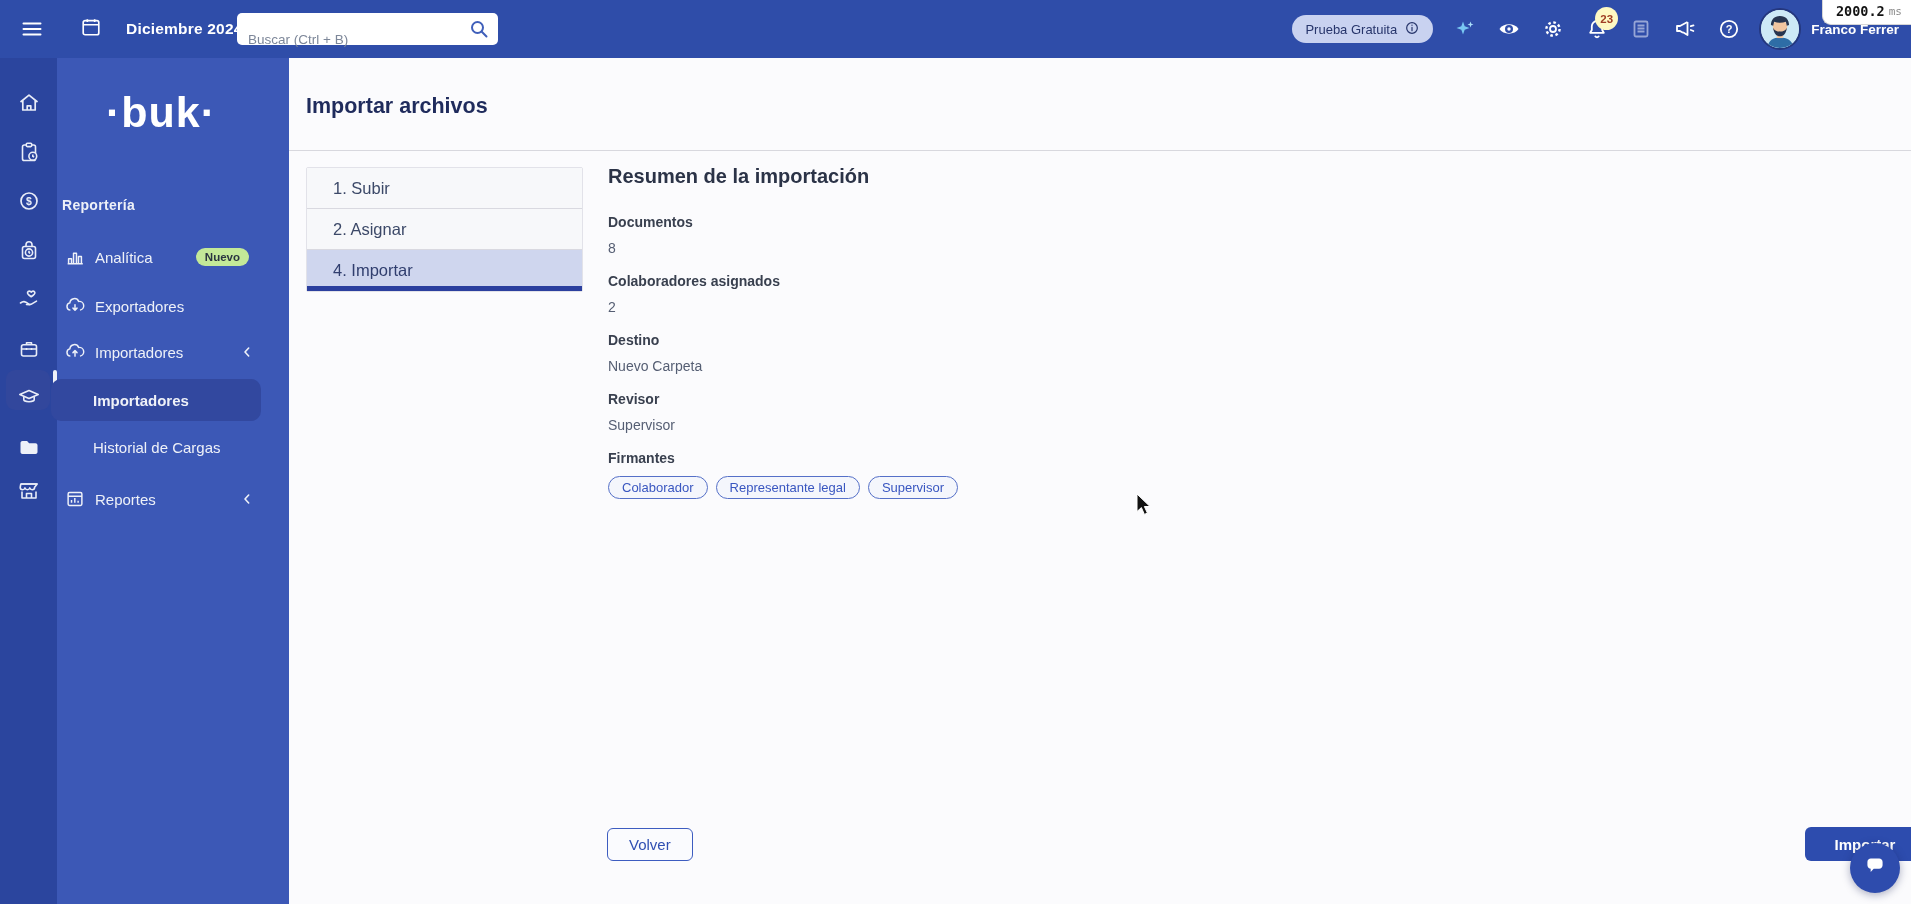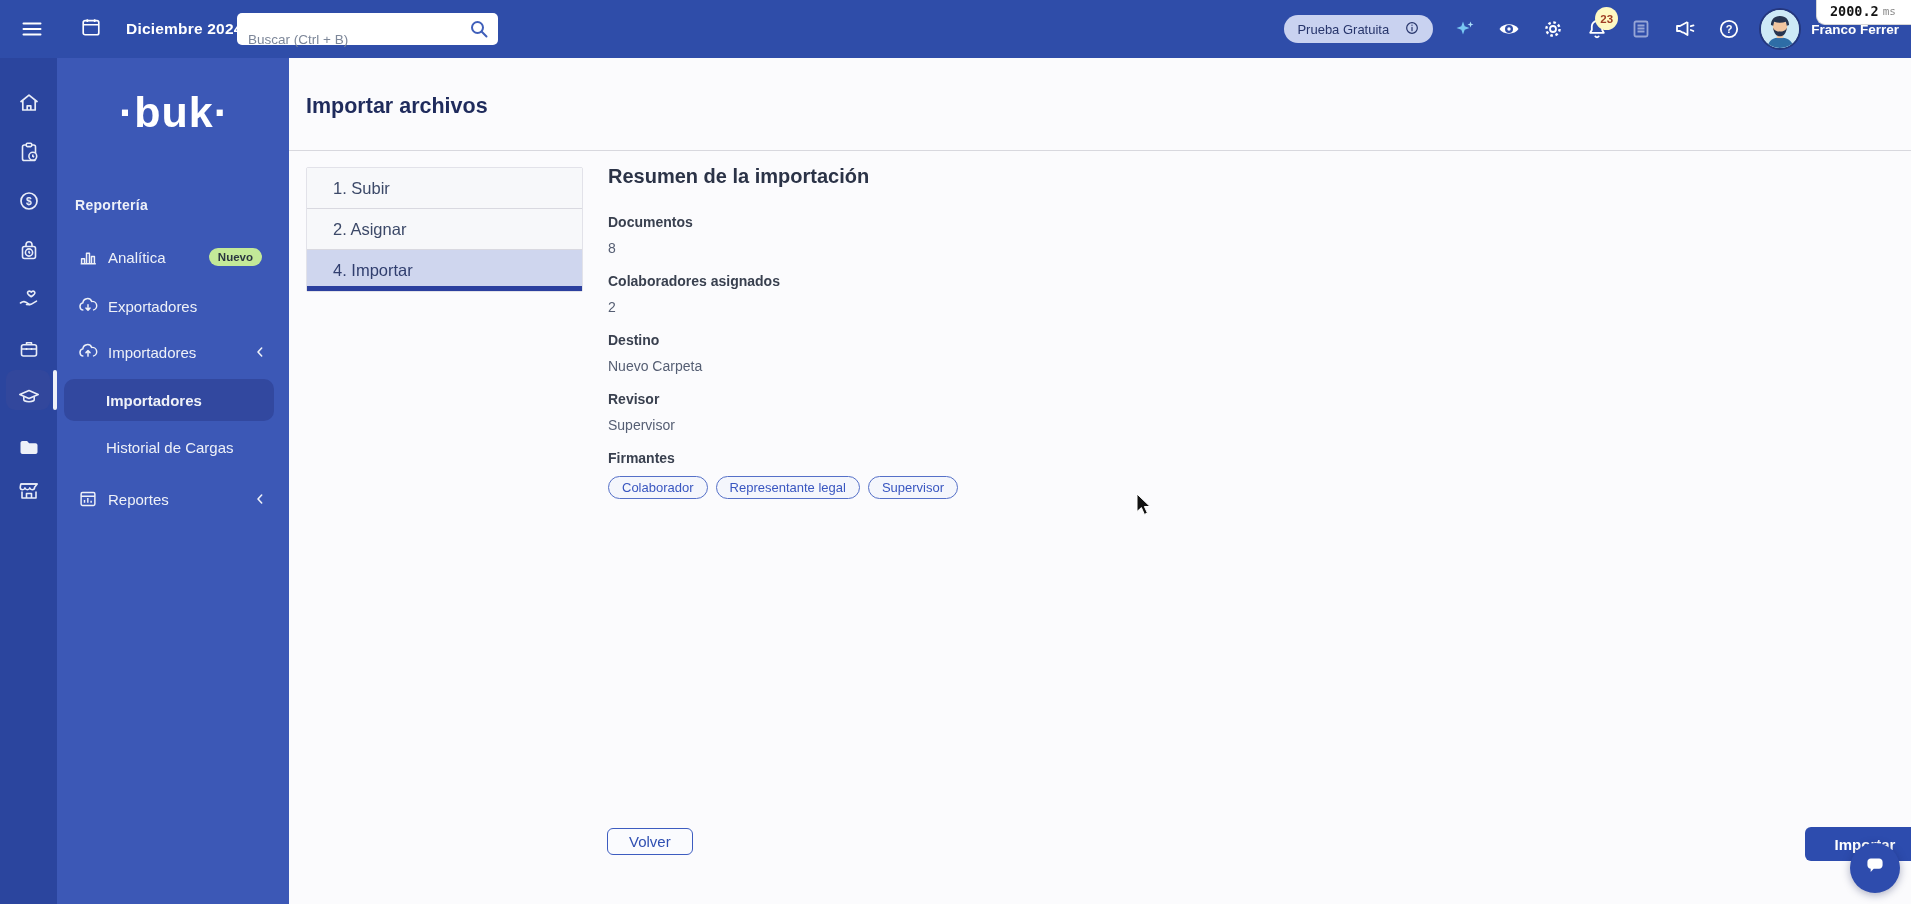--- a/index.html
+++ b/index.html
@@ -9,38 +9,38 @@
   .topbar { position:absolute; left:0; top:0; width:1911px; height:58px; background:#2f4da9; z-index:30; }
   .hamburger { position:absolute; left:20px; top:17px; width:24px; height:24px; cursor:pointer; }
   .period { position:absolute; left:80px; top:0; height:58px; display:flex; align-items:center; gap:24px; color:#fff; cursor:pointer; }
   .period-label { font-size:15.5px; font-weight:700; letter-spacing:.2px; }
   .search-box { position:absolute; left:237px; top:13px; width:261px; height:32px; background:#fff; border-radius:5px; display:flex; align-items:center; }
   .search-box input { flex:1; border:none; outline:none; background:transparent; font-size:13.5px; color:#44506a; padding:0 6px 0 11px; font-family:"Liberation Sans", sans-serif;margin-top:20px; }
   .search-box input::placeholder { color:#7d8799; }
   .search-ic { width:24px; height:24px; margin-right:7px; cursor:pointer; }
 
   .top-right { position:absolute; right:12px; top:0; height:58px; display:flex; align-items:center; }
-  .trial-pill { height:28px; background:#c9d2f0; border-radius:14px; display:flex; align-items:center; gap:15px; padding:0 13px; color:#27356b; font-size:13px; cursor:pointer; }
+  .trial-pill { height:28px; background:#c9d2f0; border-radius:14px; display:flex; align-items:center; gap:7px; padding:0 13px; color:#27356b; font-size:13px; cursor:pointer; }
   .tb-ic { width:24px; height:24px; margin-left:20px; position:relative; cursor:pointer; display:flex; align-items:center; justify-content:center; }
   .bell-badge { position:absolute; top:-10px; left:10px; min-width:23px; height:23px; background:#fef9c3; color:#a03f24; border-radius:50%; font-size:11.5px; font-weight:700; display:flex; align-items:center; justify-content:center; padding:0 3px; }
   .avatar { width:42px; height:42px; border-radius:50%; overflow:hidden; margin-left:18px; cursor:pointer; border:2px solid #24377e; background:#cde9f6; flex:none; }
   .user-name { color:#fff; font-size:13.5px; font-weight:700; margin-left:10px; cursor:pointer; white-space:nowrap; }
 
-  .perf-badge { position:absolute; right:0; top:0; z-index:60; background:#fff; border:1px solid #d6d6d6; border-top:none; border-right:none; border-radius:0 0 0 9px; padding:3px 15px 5px 13px; display:flex; align-items:center; gap:4px; }
+  .perf-badge { position:absolute; right:0; top:0; z-index:60; background:#fff; border:1px solid #d6d6d6; border-top:none; border-right:none; border-radius:0 0 0 9px; padding:3px 9px 5px 13px; display:flex; align-items:center; gap:4px; }
   .perf-val { font-family:"DejaVu Sans Mono", monospace; font-weight:700; font-size:13.5px; color:#141414; }
   .perf-unit { font-family:"DejaVu Sans Mono", monospace; font-size:11px; color:#8a8a8a; }
 
   
   .sidebar { position:absolute; left:0; top:58px; width:289px; height:846px; background:#3c58b6; z-index:20; }
   .rail { position:absolute; left:0; top:0; width:57px; height:100%; background:#2b459e; }
   .rail-item { position:absolute; left:17px; width:24px; height:24px; cursor:pointer; color:#e9edf8; }
   .rail-active-bg { position:absolute; left:6px; top:312px; width:44px; height:40px; background:#32479c; border-radius:9px; }
   .rail-active-bar { position:absolute; left:53px; top:312px; width:4px; height:40px; background:#eef1f8; border-radius:3px; }
 
-  .menu { position:absolute; left:58px; top:0; width:240px; height:100%; color:#eef1f8; }
+  .menu { position:absolute; left:45px; top:0; width:240px; height:100%; color:#eef1f8; }
   .logo { position:absolute; left:0; top:30px; width:232px; text-align:center; font-size:43px; font-weight:700; letter-spacing:1px; color:#fff; cursor:default; }
   .menu-section { position:absolute; left:17px; top:139px; font-size:14px; font-weight:700; letter-spacing:.3px; }
   .menu-item { position:absolute; left:0; width:232px; height:40px; display:flex; align-items:center; padding-left:19px; cursor:pointer; font-size:15px; }
   .menu-item .mi-ic { width:22px; height:22px; flex:none; }
   .menu-item .mi-label { margin-left:9px; }
   .menu-item .chev { position:absolute; right:22px; width:16px; height:16px; }
   .nuevo-badge { margin-left:auto; margin-right:28px; background:#c3e998; color:#2b3640; font-size:11.5px; font-weight:700; border-radius:10px; padding:3px 9px; }
   .sub-active { position:absolute; left:6px; top:321px; width:210px; height:42px; background:#32489f; border-radius:10px; cursor:pointer; }
   .sub-item { position:absolute; left:0; width:232px; height:40px; display:flex; align-items:center; padding-left:48px; font-size:15px; cursor:pointer; }
   .sub-item.bold { font-weight:700; }
@@ -55,21 +55,21 @@
   .step:last-child { border-bottom:none; }
   .step.active { background:#cfd6ee; color:#303e6e; border-bottom:5px solid #2b3f9e; }
 
   .summary { position:absolute; left:319px; top:108px; width:640px; }
   .summary-heading { font-size:20px; font-weight:700; color:#2b3347; line-height:20px; margin-bottom:28px; }
   .field-label { font-size:14px; font-weight:700; color:#39404f; line-height:17px; margin-bottom:9px; }
   .field-value { font-size:14px; color:#555e73; line-height:17px; margin-bottom:16px; }
   .chips { display:flex; gap:8px; margin-top:0; }
   .chip { border:1.5px solid #5570c8; color:#3956c0; background:#f4f6fc; border-radius:12px; font-size:13px; padding:3px 13px; white-space:nowrap; }
 
-  .btn-back { position:absolute; left:318px; top:770px; height:27px; padding:0 21px; background:#fafbfe; border:1px solid #3d5cc0; border-radius:6px; color:#2f4fb2; font-size:15px; font-family:"Liberation Sans", sans-serif; cursor:pointer; }
+  .btn-back { position:absolute; left:318px; top:770px; height:33px; padding:0 21px; background:#fafbfe; border:1px solid #3d5cc0; border-radius:6px; color:#2f4fb2; font-size:15px; font-family:"Liberation Sans", sans-serif; cursor:pointer; }
   .btn-submit { position:absolute; left:1516px; top:769px; height:34px; width:120px; background:#2d4cae; border:none; border-radius:6px; color:#fff; font-size:15px; font-weight:700; font-family:"Liberation Sans", sans-serif; cursor:pointer; z-index:5; }
 
   .chat-launcher { position:absolute; left:1850px; top:843px; width:50px; height:50px; border-radius:50%; background:#2e4cad; z-index:40; display:flex; align-items:center; justify-content:center; cursor:pointer; box-shadow:0 2px 8px rgba(20,30,80,.35); }
 
   .cursor { position:absolute; left:1136px; top:494px; z-index:99; pointer-events:none; }
 </style>
 </head>
 <body>
 
 <div class="topbar">

